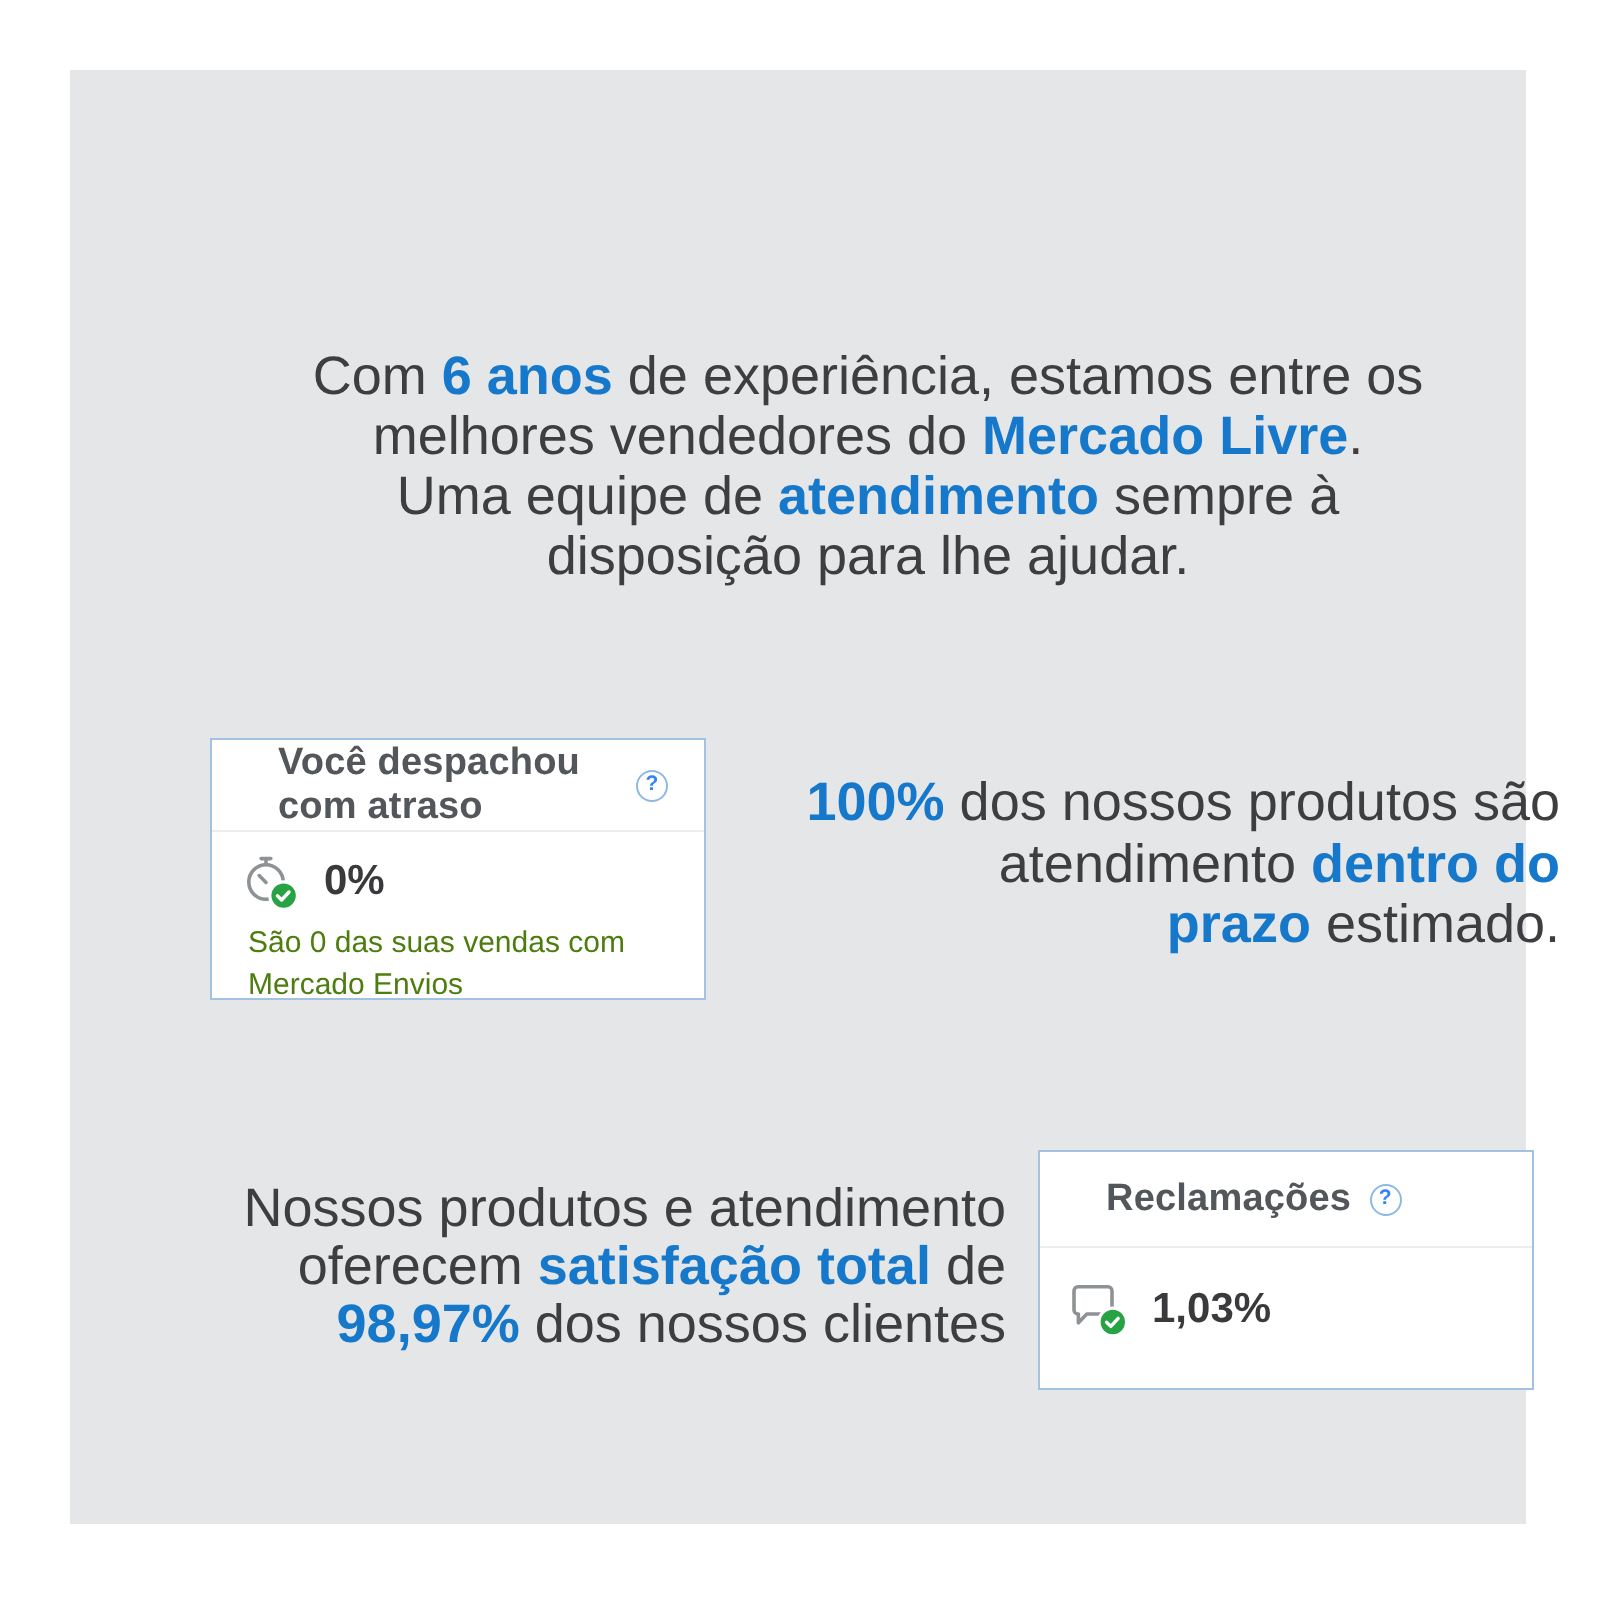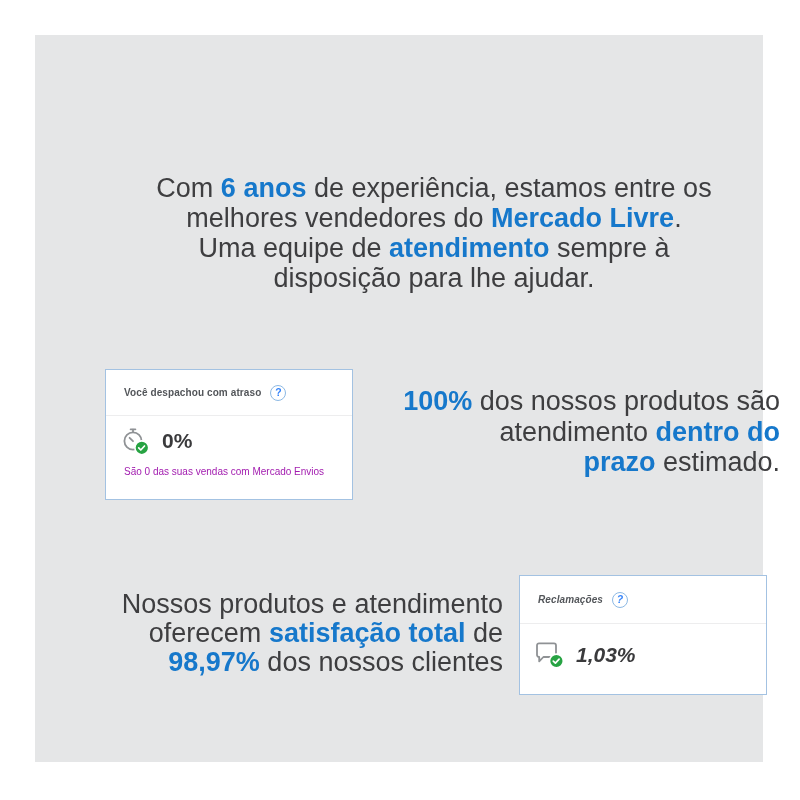--- a/index.html
+++ b/index.html
@@ -13,36 +13,36 @@
   .textblock .line { white-space:nowrap; }
   .hl { color:#1678cb; font-weight:bold; }
 
   .intro { left:35px; top:138px; width:728px; text-align:center; }
   .ship-text { left:335px; top:351px; width:410px; text-align:right; line-height:30.5px; }
   .satisfaction { left:68px; top:555px; width:400px; text-align:right; line-height:29px; }
 
   
   .card { position:absolute; background:#ffffff; border:1px solid #a3c2e2; }
   .card-shipping { left:70px; top:334px; width:248px; height:131px; }
-  .card-claims   { left:484px; top:540px; width:248px; height:120px;font-style:italic; }
+  .card-claims   { left:484px; top:540px; width:248px; height:120px; }
 
   .card-header { display:flex; align-items:center; gap:9px; padding:0 18px;
                  border-bottom:1px solid #ededee; }
   .card-shipping .card-header { height:46px; }
   .card-claims   .card-header { height:48px; }
-  .card-title { font-size:10px; font-weight:bold; color:#53565a; letter-spacing:.1px; }
+  .card-title { font-size:19px; font-weight:bold; color:#53565a; letter-spacing:.1px;margin-left:15px; }
   .help { width:16px; height:16px; border-radius:50%; border:1px solid #8db9e4;
           color:#3483fa; font-size:10.5px; font-weight:bold; line-height:1;
           display:flex; align-items:center; justify-content:center; flex:0 0 auto;
           background:transparent; cursor:pointer; }
 
   .value-row { display:flex; align-items:center; gap:10px; padding:10px 14px 2px 14px; }
   .card-claims .value-row { padding-top:16px; }
   .metric-value { font-size:21px; font-weight:bold; color:#3a3a3c; }
-  .caption { padding:3px 18px 0 18px; font-size:10px; line-height:21px; color:#a21caf; }
+  .caption { padding:3px 18px 0 18px; font-size:15px; line-height:21px; color:#4d7c0f; }
 
   .icon-wrap { width:32px; height:30px; flex:0 0 auto; }
   svg { display:block; }
 </style>
 </head>
 <body>
 
 <div class="stage">
   <div class="panel">
 

